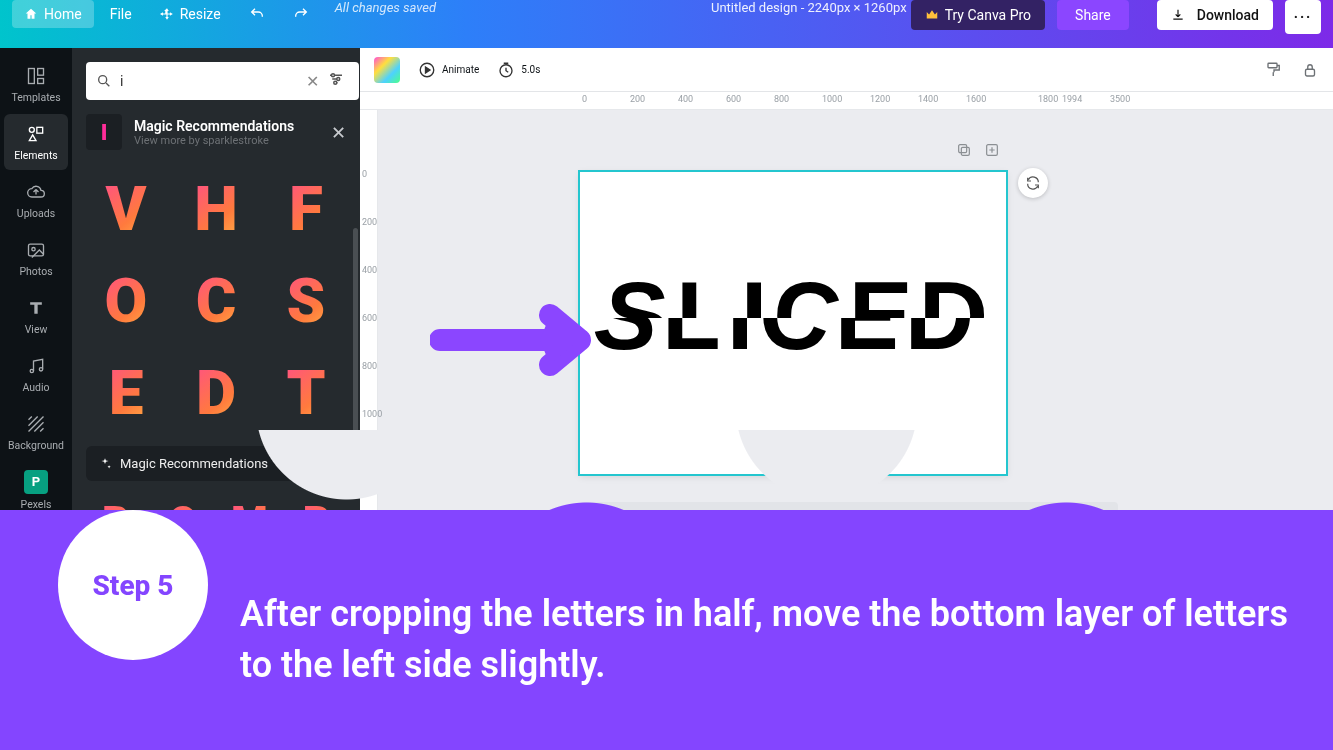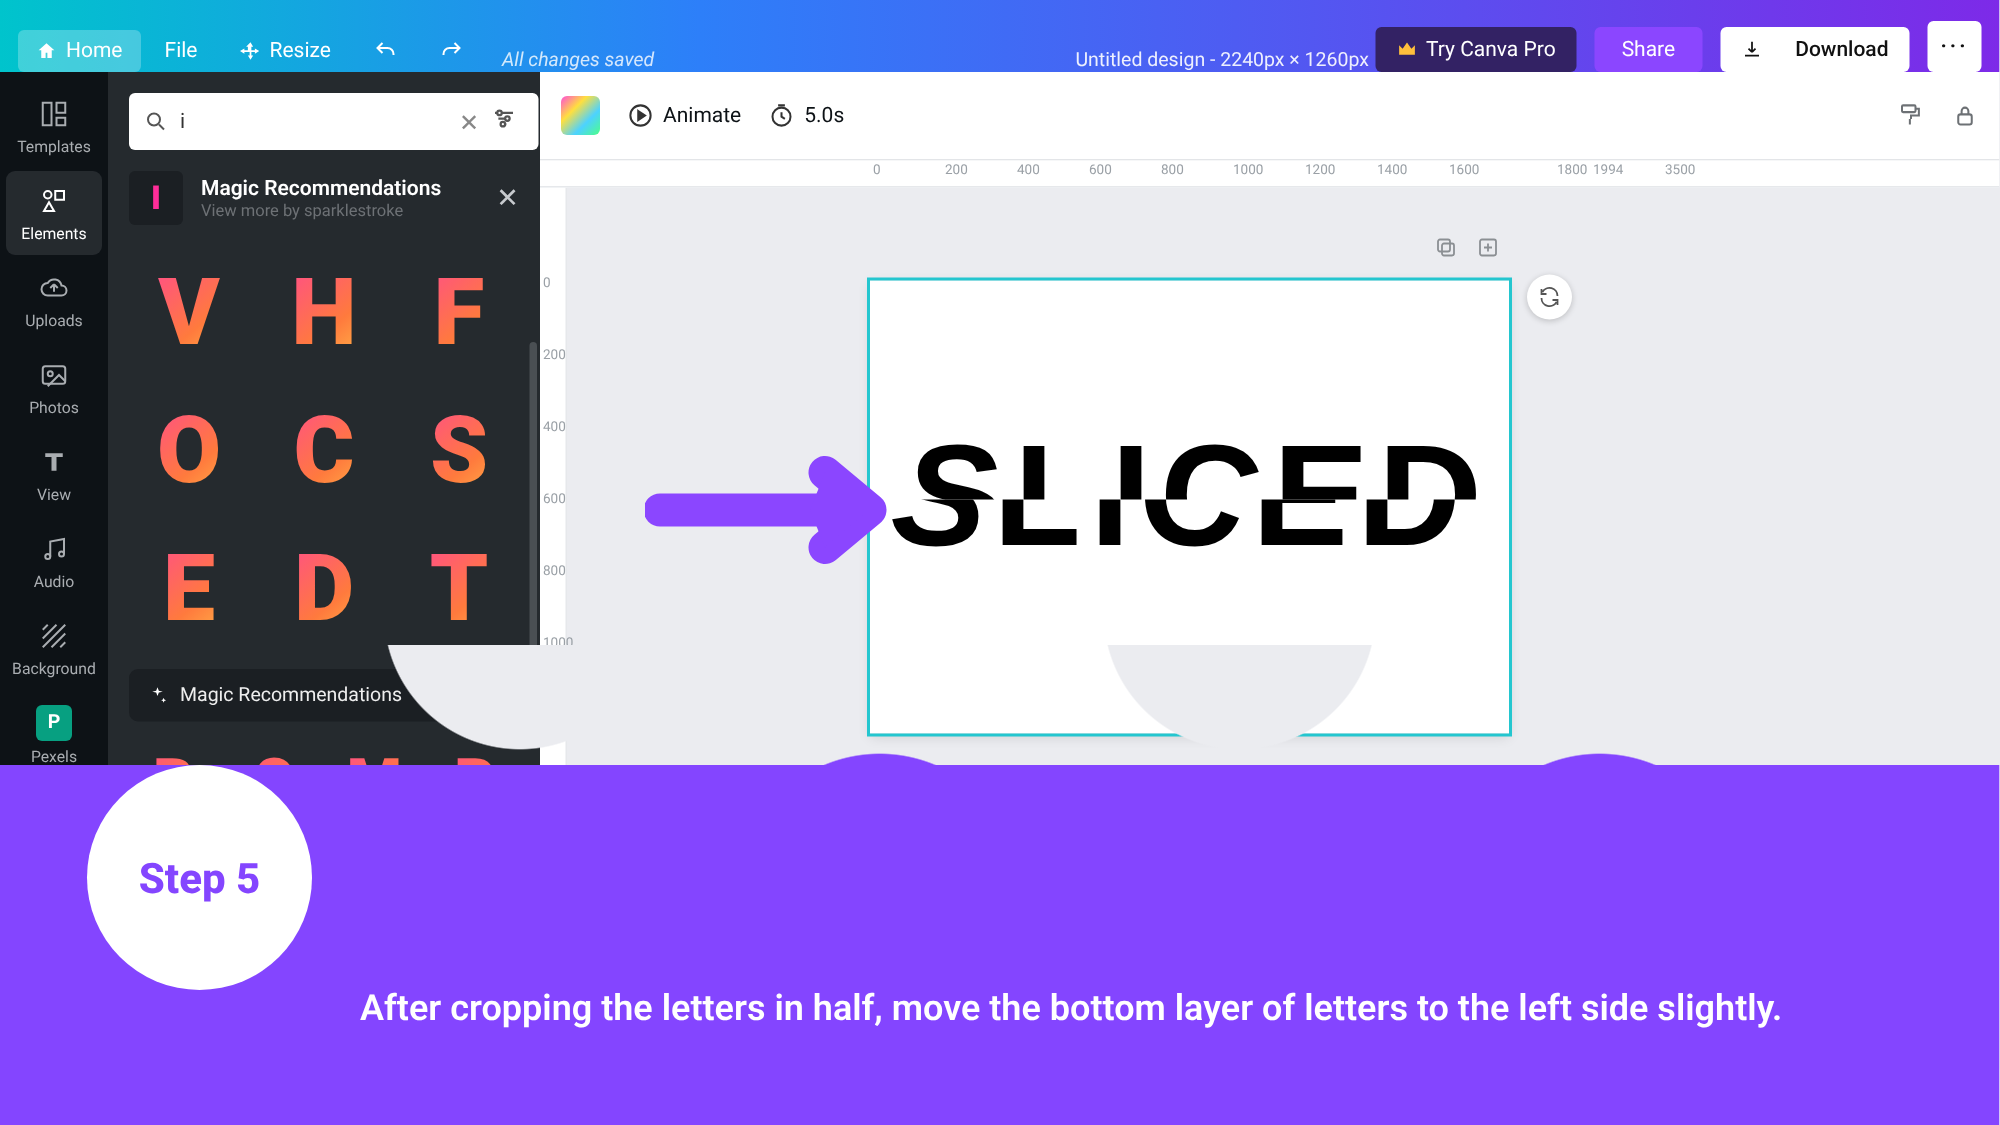--- a/index.html
+++ b/index.html
@@ -2,31 +2,31 @@
 <html><head>
 <meta charset="utf-8">
 <style>
   * { margin: 0; padding: 0; box-sizing: border-box; font-family: -apple-system, BlinkMacSystemFont, "Segoe UI", Roboto, Helvetica, Arial, sans-serif; }
   body { width: 1333px; height: 750px; overflow: hidden; background: #ebecf0; position: relative; }
 
   
   .topbar {
     height: 48px;
     background: linear-gradient(90deg, #00c4cc 0%, #2d7ff9 35%, #7d2ae8 100%);
-    display: flex; align-items: flex-end; color: #fff; padding: 0 12px; gap: 4px;
+    display: flex; align-items: flex-start; color: #fff; padding: 0 12px; gap: 4px;
     font-size: 14px;
   }
   .topbar .tbtn { padding: 6px 12px; border-radius: 4px; display: flex; align-items: center; gap: 6px; cursor: pointer; }
   .topbar .tbtn.home { background: rgba(255,255,255,0.25); }
   .topbar .saved { margin-left: 10px; font-style: italic; color: rgba(255,255,255,0.8); font-size: 13px; }
   .topbar .spacer { flex: 1; }
   .topbar .docname { color: rgba(255,255,255,0.9); font-size: 13px; margin-right: 0; }
   .topbar .pro { background: #332264; padding: 7px 14px; border-radius: 4px; display: flex; gap: 6px; align-items: center; }
   .topbar .share { background: #8b46ff; padding: 7px 18px; border-radius: 4px; margin-left: 8px; }
-  .topbar .download { background: #fff; color: #111; padding: 7px 14px; border-radius: 4px; margin-left: 8px; display:flex; align-items:center; gap:22px; font-weight:500; }
+  .topbar .download { background: #fff; color: #111; padding: 7px 14px; border-radius: 4px; margin-left: 24px; display:flex; align-items:center; gap:12px; font-weight:500; }
   .topbar .more { background: #fff; color:#111; width:36px; height:34px; border-radius:4px; margin-left:8px; display:flex; align-items:center; justify-content:center; font-weight:bold; letter-spacing:2px; }
 
   
   .rail {
     position: absolute; left: 0; top: 48px; bottom: 0; width: 72px;
     background: #0d1216; color: #a9adb1; display:flex; flex-direction:column; align-items:center; padding-top:8px; gap:2px;
     font-size: 10.5px;
   }
   .rail .ritem { width:64px; height:56px; display:flex; flex-direction:column; align-items:center; justify-content:center; gap:4px; border-radius:6px; cursor:pointer; }
   .rail .ritem.active { background:#252a2e; color:#fff; }
@@ -66,21 +66,21 @@
   .recsrow { margin-top:10px; display:flex; gap:8px; }
   .recsrow .glyph2 { flex:1; height:60px; display:flex; align-items:center; justify-content:center; font-weight:900; font-size:42px;
             background: linear-gradient(140deg,#ff3ea5 0%, #ff7a3d 60%, #ffd34d 100%);
             -webkit-background-clip:text; background-clip:text; color:transparent; cursor:pointer; }
 
   .panel-handle { position:absolute; right:-10px; top:300px; width:12px; height:40px; background:#252a2e; border-radius:0 6px 6px 0; display:flex; align-items:center; justify-content:center; color:#888; font-size:10px; cursor:pointer;}
   .panel-scroll { position:absolute; right:2px; top:180px; width:5px; height:210px; background:#4a4f53; border-radius:3px; }
 
   
   .canvasarea { position:absolute; left:360px; right:0; top:48px; bottom:0; background:#ebecf0; display:flex; flex-direction:column; }
-  .toolbar { height:59px; background:#fff; border-bottom:1px solid #e3e5e8; display:flex; align-items:center; padding:0 14px; gap:18px; font-size:14px; color:#0d1216; }
+  .toolbar { height:44px; background:#fff; border-bottom:1px solid #e3e5e8; display:flex; align-items:center; padding:0 14px; gap:18px; font-size:10px; color:#0d1216; }
   .toolbar .swatch { width:26px; height:26px; border-radius:4px; background: linear-gradient(135deg,#ff4dd8,#ffdf3e,#4dd2ff,#4dff88); cursor:pointer; }
   .toolbar .group { display:flex; align-items:center; gap:6px; cursor:pointer; }
   .toolbar .spacer { flex:1; }
   .toolbar .iconbtn { color:#6d7175; cursor:pointer; }
 
   .rulerrow { height:18px; background:#fff; border-bottom:1px solid #e6e8eb; display:flex; font-size:9px; color:#9aa0a6; position:relative; padding-left:18px;}
   .rulerrow span { position:absolute; top:2px; }
   .stage { flex:1; position:relative; overflow:hidden; }
   .vruler { position:absolute; left:0; top:0; bottom:0; width:18px; background:#fff; border-right:1px solid #e6e8eb; font-size:9px; color:#9aa0a6; }
   .vruler span { position:absolute; left:2px; transform:translateY(-50%); }
@@ -115,21 +115,21 @@
       radial-gradient(circle at 26% -15%, #ebecf0 90px, transparent 91px),
       radial-gradient(circle at 44% 120%, #8445ff 95px, transparent 96px),
       radial-gradient(circle at 62% -15%, #ebecf0 90px, transparent 91px),
       radial-gradient(circle at 80% 120%, #8445ff 95px, transparent 96px),
       radial-gradient(circle at 96% -10%, #ebecf0 80px, transparent 81px);
   }
   .stepcircle {
     position:absolute; left:58px; bottom:90px; width:150px; height:150px; background:#fff; border-radius:50%;
     display:flex; align-items:center; justify-content:center; color:#8445ff; font-weight:800; font-size:28px;
   }
-  .steptext { position:absolute; left:240px; right:30px; bottom:60px; color:#fff; font-size:24px; font-weight:600; line-height:1.4; }
+  .steptext { position:absolute; left:240px; right:30px; bottom:60px; color:#fff; font-size:36px; font-weight:600; line-height:1.4; }
 
   svg { display:block; }
 </style>
 </head>
 <body>
 
 <div class="topbar">
   <div class="tbtn home">
     <span>
       <svg width="14" height="14" viewBox="0 0 24 24" fill="#fff">

